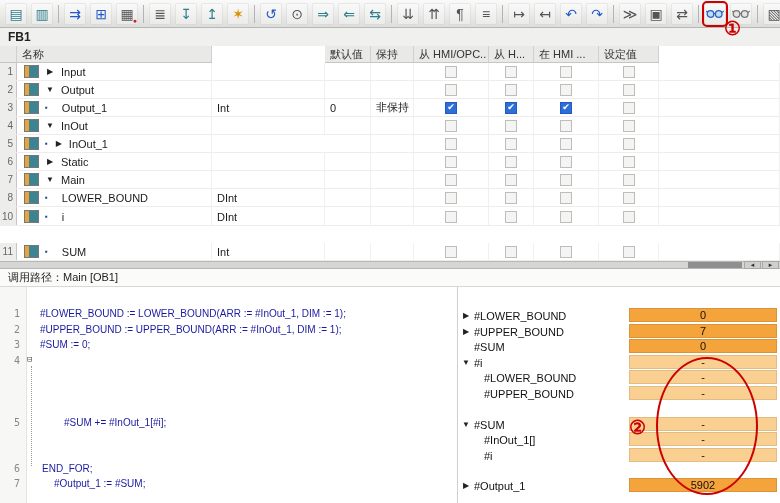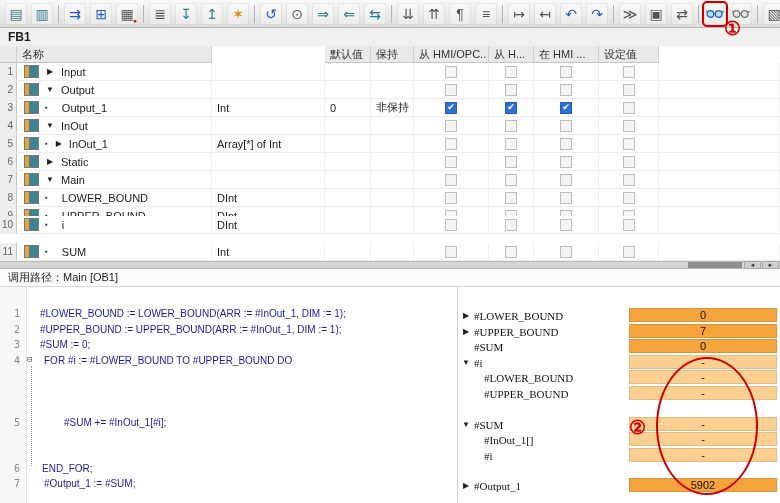--- a/index.html
+++ b/index.html
@@ -83,21 +83,21 @@
     color:#1A1AA0;white-space:pre;}
   .fold{position:absolute;left:27px;font-size:9px;color:#555;
     font-family:"DejaVu Sans Mono",monospace;}
   #foldline{position:absolute;left:31px;top:79px;height:100px;width:0;border-left:1px dotted #999;}
 
   
   #monpane{position:absolute;left:457px;top:287px;width:323px;height:216px;box-sizing:border-box;
     border-left:1px solid #CFCFCF;background:#FFF;}
   .mrow{position:absolute;left:0;width:323px;height:15px;display:flex;align-items:center;}
   .mtri{width:16px;text-align:center;font-size:8px;color:#222;flex:none;}
-  .mname{font-family:Liberation Serif, serif;font-size:11px;color:#111;white-space:nowrap;}
+  .mname{font-family:Liberation Sans, sans-serif;font-size:11px;color:#111;white-space:nowrap;}
   .mrow.indent .mname{margin-left:10px;}
   .mval{position:absolute;left:171px;top:0;width:148px;height:14px;box-sizing:border-box;
     display:flex;align-items:center;justify-content:center;font-size:11px;color:#111;}
   .mval.num{background:#F5A33B;border:1px solid #D9943A;}
   .mval.dash{background:#F9CF92;border:1px solid #E3BC82;}
 
   
   #ann-two{position:absolute;left:629px;top:416px;font-size:19px;font-weight:bold;color:#CC0000;z-index:30;}
   #oval{position:absolute;left:656px;top:357px;width:102px;height:138px;box-sizing:border-box;
     border:2px solid #CC0000;border-radius:50%;z-index:29;pointer-events:none;}
@@ -276,21 +276,20 @@
   </div>
 
   <div class="tr" style="top:89px">
     <div class="td tdnum col-num">5</div>
     <div class="td col-name child witharr">
       <span class="varicon"></span>
       <span class="bullet">▪</span>
       <span class="exp">▶</span>
       <span class="nm">InOut_1</span>
     </div>
-    <div class="td col-type">Array[*] of Int</div>
     <div class="td col-def"></div>
     <div class="td col-ret"></div>
     <div class="td col-opc center">
         <span class="cb"></span>
       </div>
     <div class="td col-fh center">
         <span class="cb"></span>
       </div>
     <div class="td col-ih center">
         <span class="cb"></span>
@@ -394,21 +393,21 @@
       </div>
     <div class="td col-ih center">
         <span class="cb"></span>
       </div>
     <div class="td col-sp center">
         <span class="cb"></span>
       </div>
     <div class="td col-com"></div>
   </div>
 
-  <div class="tr" style="top:170px">
+  <div class="tr" style="top:162px">
     <div class="td tdnum col-num">10</div>
     <div class="td col-name child">
       <span class="varicon"></span>
       <span class="bullet">▪</span>
       <span class="nm">i</span>
     </div>
     <div class="td col-type">DInt</div>
     <div class="td col-def"></div>
     <div class="td col-ret"></div>
     <div class="td col-opc center">
@@ -468,24 +467,23 @@
   <span class="lnum" style="top:130px">5</span>
   <span class="lnum" style="top:176px">6</span>
   <span class="lnum" style="top:191px">7</span>
 
   <span class="fold" style="top:67px">⊟</span>
   <div id="foldline"></div>
 
   <span class="cline" style="top:21px;left:40px">#LOWER_BOUND := LOWER_BOUND(ARR := #InOut_1, DIM := 1);</span>
   <span class="cline" style="top:37px;left:40px">#UPPER_BOUND := UPPER_BOUND(ARR := #InOut_1, DIM := 1);</span>
   <span class="cline" style="top:52px;left:40px">#SUM := 0;</span>
-  <span class="cline" style="top:68px;left:44px">FOR #i := #LOWER_BOUND TO #UPPER_BOUND DO</span>
   <span class="cline" style="top:130px;left:64px">#SUM += #InOut_1[#i];</span>
   <span class="cline" style="top:176px;left:42px">END_FOR;</span>
-  <span class="cline" style="top:191px;left:44px">#Output_1 := #SUM;</span>
+  <span class="cline" style="top:191px;left:54px">#Output_1 := #SUM;</span>
 </div>
 
 <div id="monpane">
   <div class="mrow" style="top:21px">
     <span class="mtri">▶</span>
     <span class="mname">#LOWER_BOUND</span>
     <span class="mval num">0</span>
   </div>
   <div class="mrow" style="top:37px">
     <span class="mtri">▶</span>

